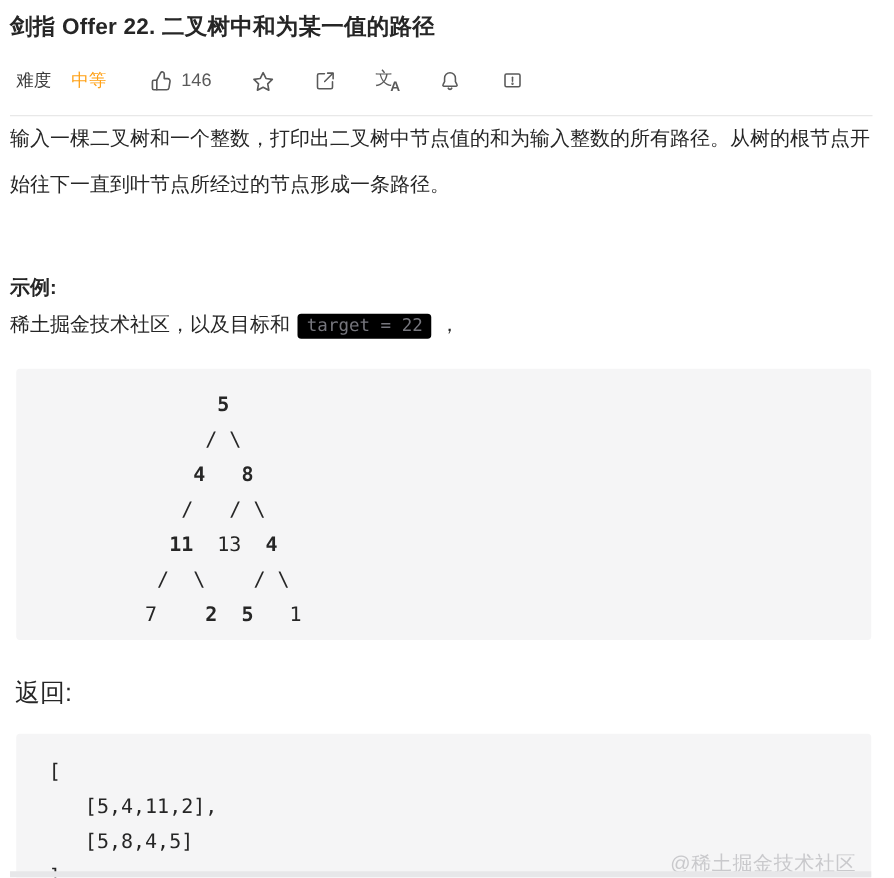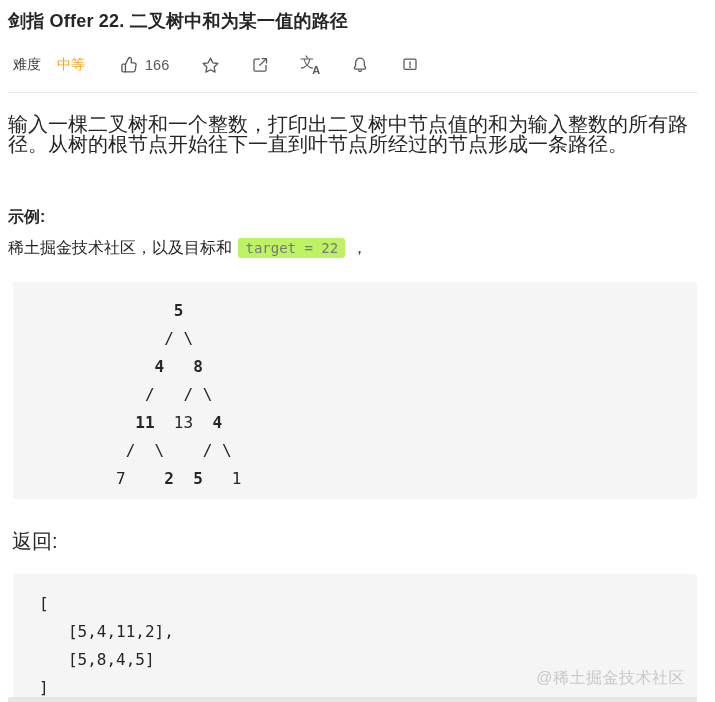--- a/index.html
+++ b/index.html
@@ -46,41 +46,40 @@
     position: relative; width: 20px; height: 20px; display: inline-block;
     color: #595959;
   }
   .t-cjk { position: absolute; left: 0; top: -1px; font-size: 14px; }
   .t-a { position: absolute; right: 0; bottom: -1px; font-size: 11px; font-weight: 600; }
 
   .divider { border: none; border-top: 1px solid #e8e8e8; margin-top: 15px; }
 
   
   .desc {
-    margin-top: 21px;
-    font-size: 20px;
-    line-height: 20px;
+    font-size: 16px;
+    line-height: 37px;
     color: #262626;
     max-width: 692px;
   }
   .example-heading {
     margin-top: 53px;
     font-size: 16px;
     font-weight: 700;
   }
   .example-intro {
     margin-top: 7px;
     font-size: 16px;
     line-height: 26px;
   }
   code.inline {
     font-family: "DejaVu Sans Mono", "Liberation Mono", monospace;
     font-size: 14px;
     color: #76767d;
-    background: #bef264;
+    background: #000000;
     border-radius: 3px;
     padding: 2px 7px;
     margin: 0 2px;
   }
 
   
   pre.codeblock {
     background: #f5f5f6;
     border-radius: 3px;
     margin-left: 5px;
@@ -133,21 +132,21 @@
     <span class="diff-label">难度</span>
     <span class="diff-value">中等</span>
 
     <div class="likes">
       <span>
         <svg width="21" height="21" viewBox="0 0 24 24" fill="none" stroke="#595959" stroke-width="1.5" stroke-linecap="round" stroke-linejoin="round">
           <path d="M8.5 10.5L12 3.8c1-1.6 3.3-.9 3.3 1V9h3.2c1.3 0 2.3 1.2 2.1 2.5l-1 6c-.2 1-1 1.7-2.1 1.7H8.5"></path>
           <path d="M8.5 10.5H5.8c-.7 0-1.3.6-1.3 1.3v6.1c0 .7.6 1.3 1.3 1.3h2.7z"></path>
         </svg>
       </span>
-      <span class="likes-count">166</span>
+      <span class="likes-count">146</span>
     </div>
 
     <button class="icon-btn">
       <span>
         <svg width="21" height="21" viewBox="0 0 24 24" fill="none" stroke="#595959" stroke-width="1.5" stroke-linejoin="round">
           <path d="M12 3.6l2.6 5.3 5.8.8-4.2 4.1 1 5.8-5.2-2.7-5.2 2.7 1-5.8-4.2-4.1 5.8-.8z"></path>
         </svg>
       </span>
     </button>
 

